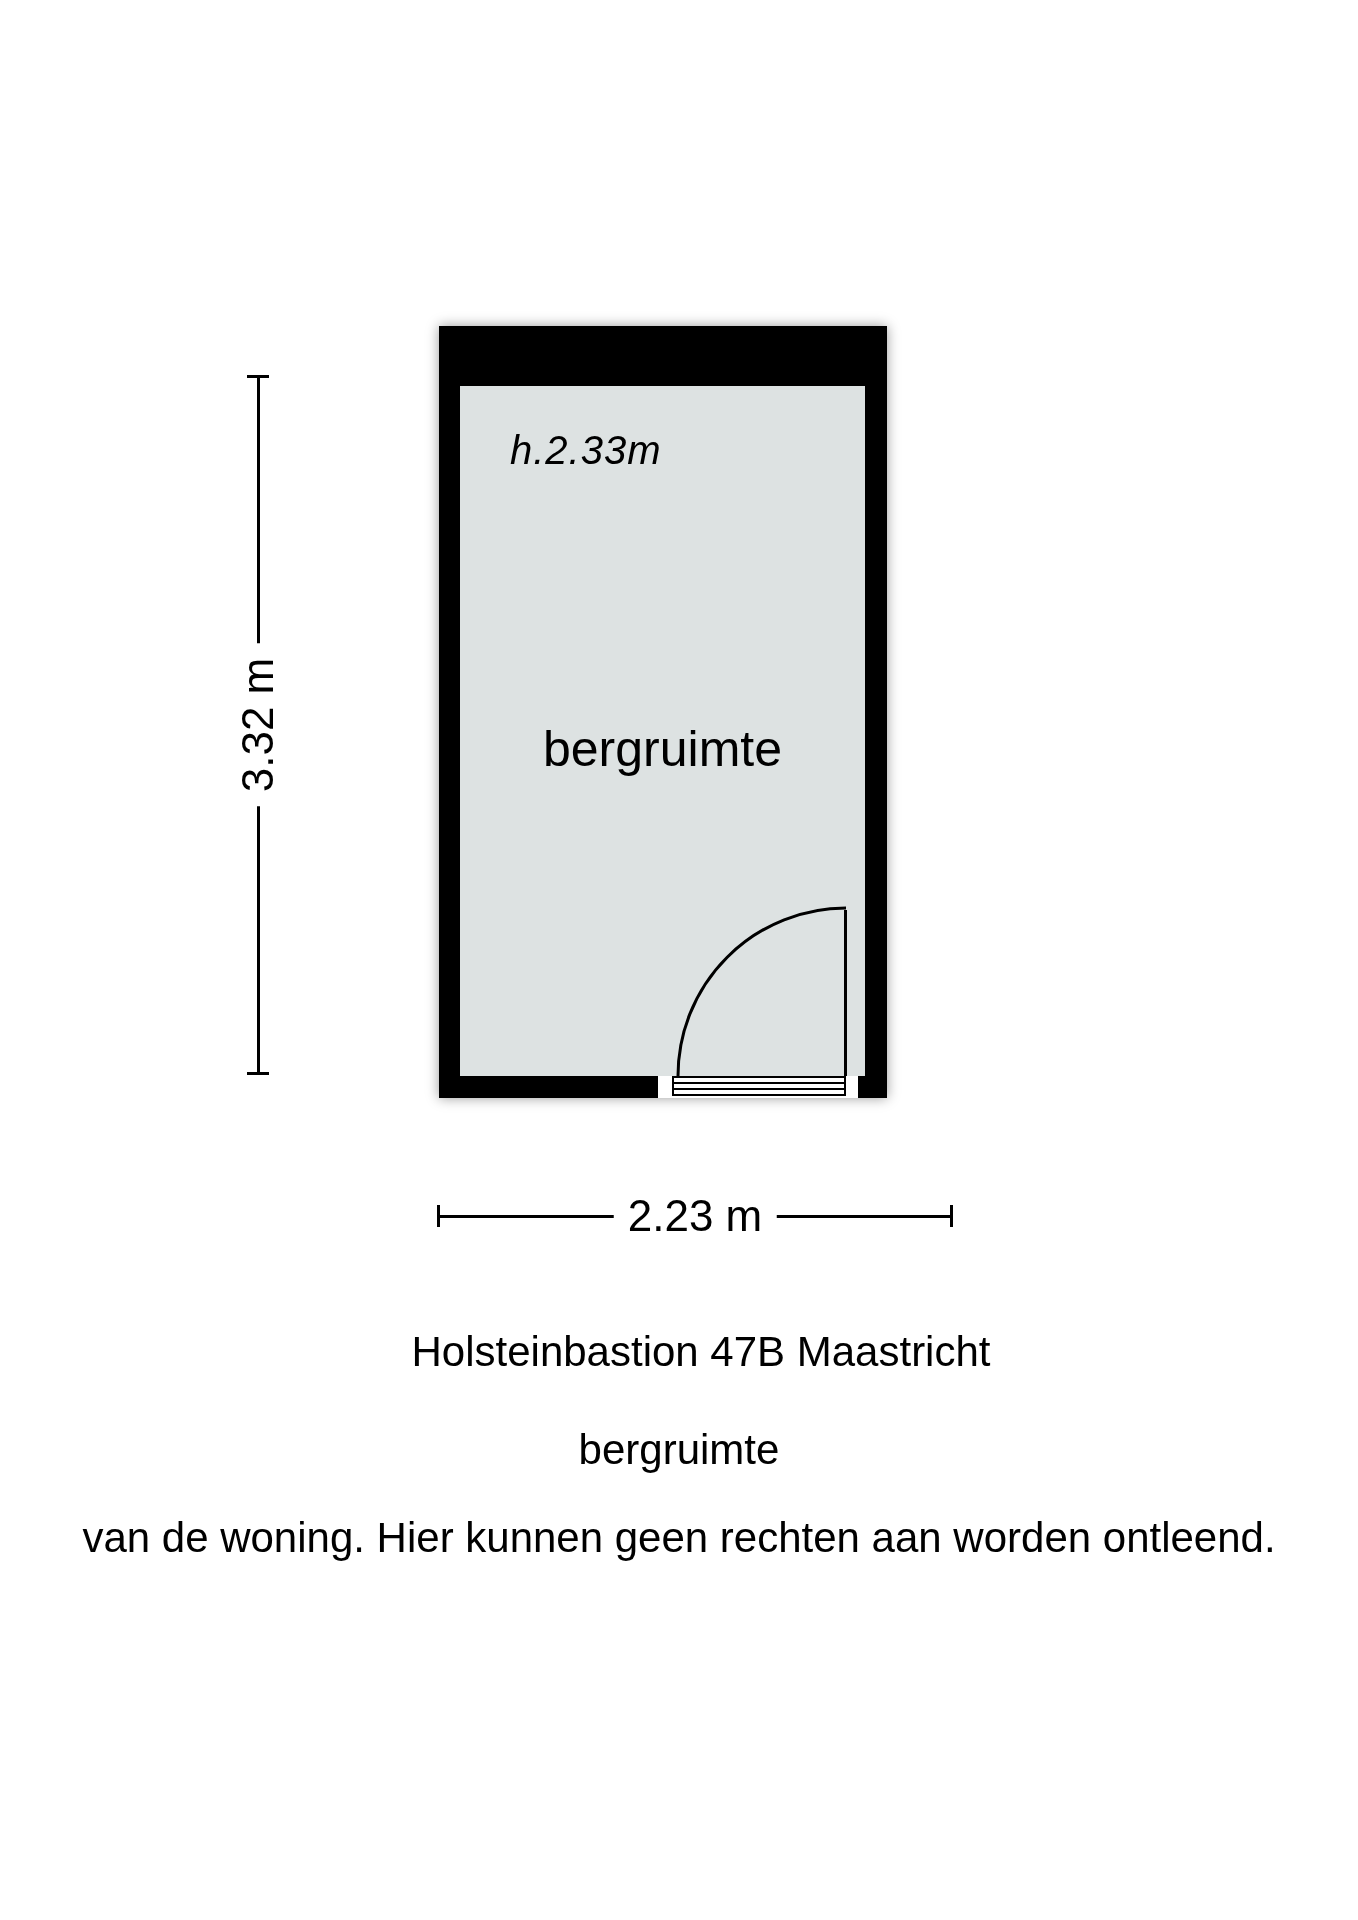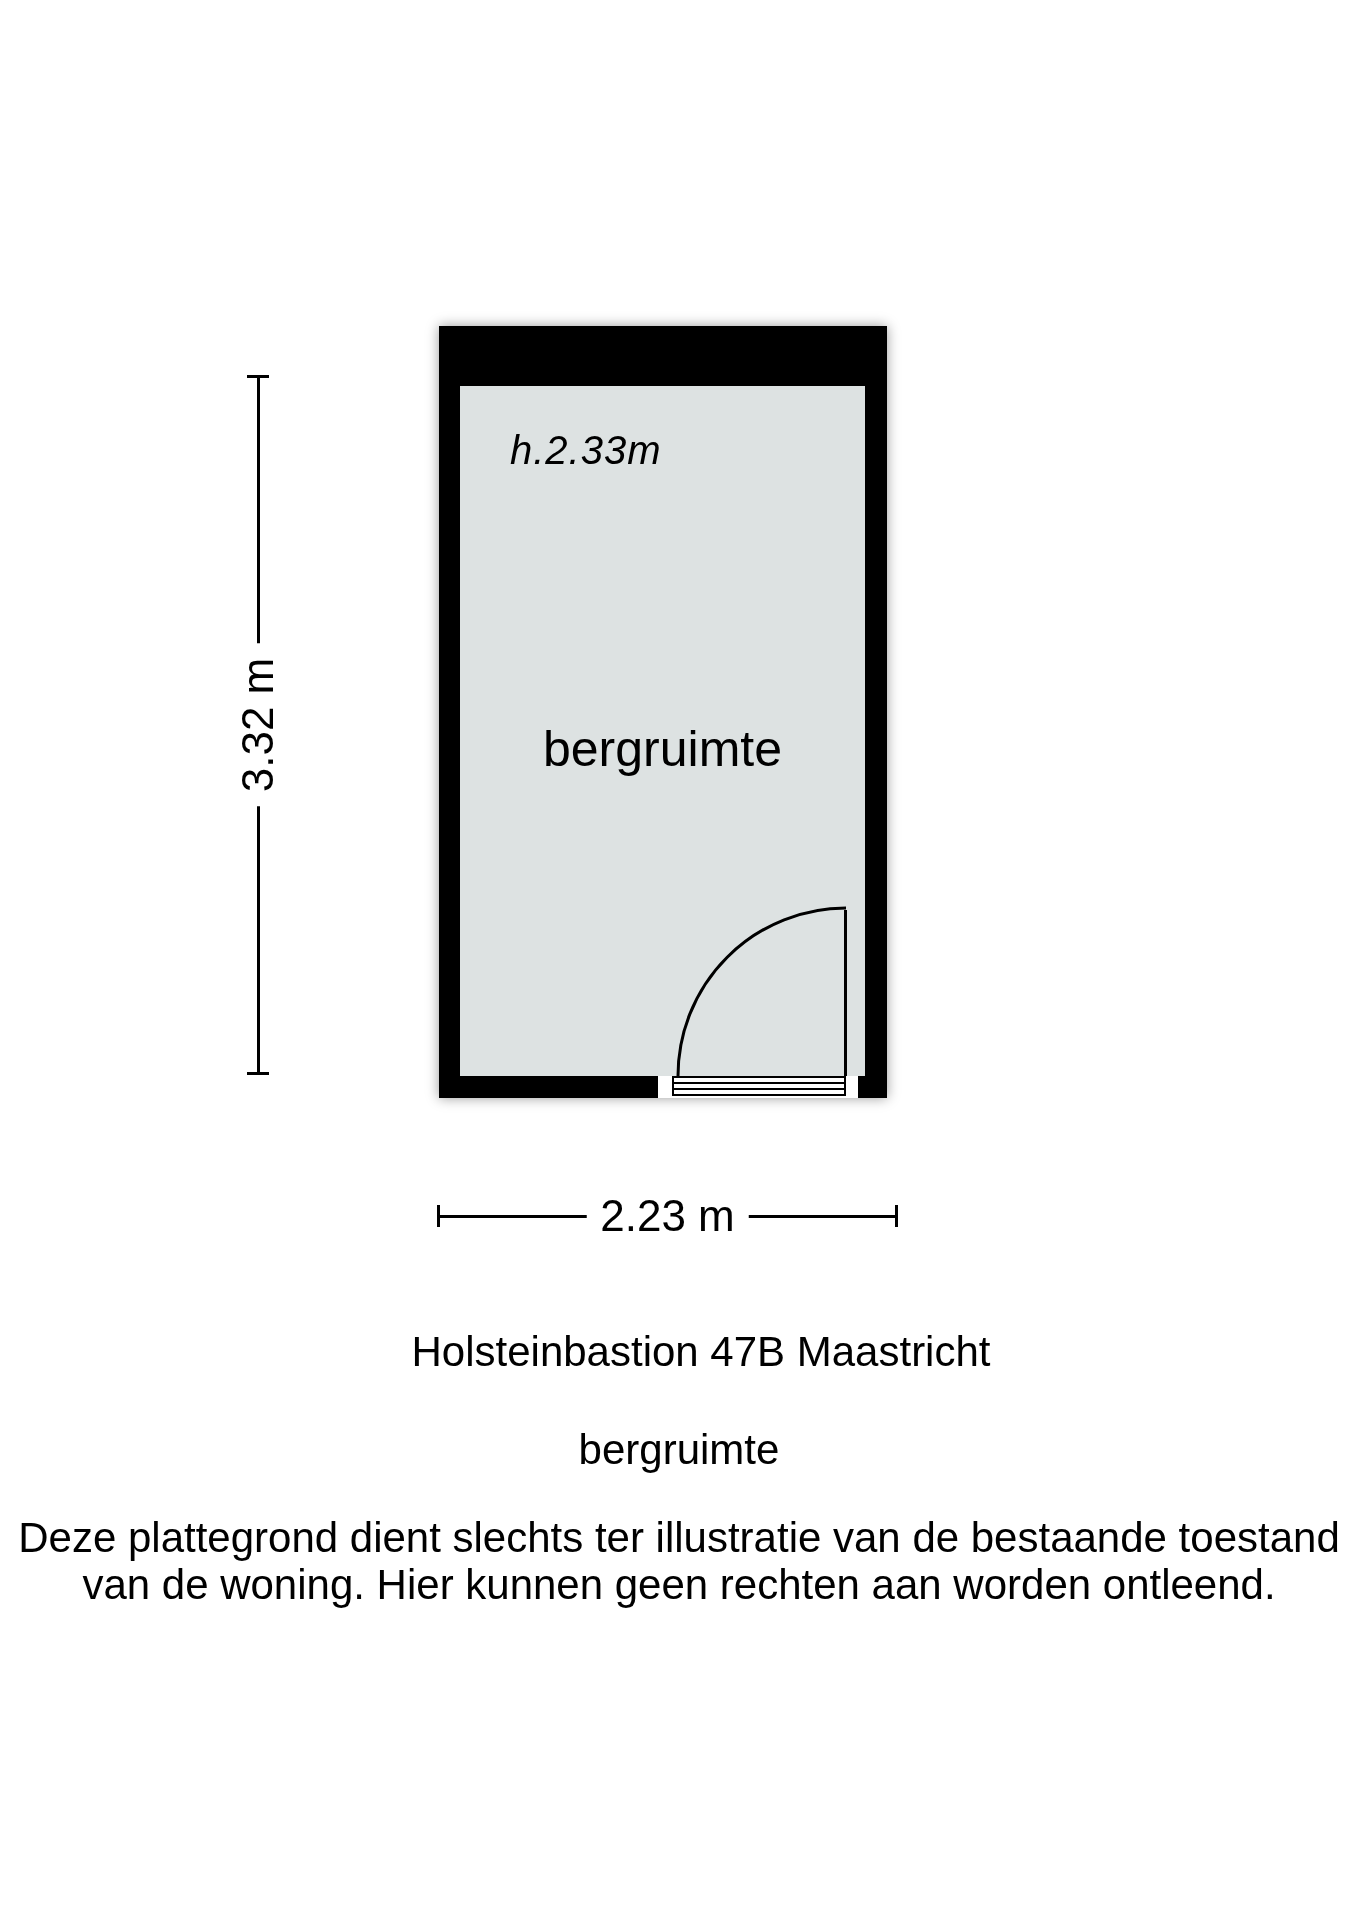--- a/index.html
+++ b/index.html
@@ -52,21 +52,21 @@
   .dim-label{
     position:absolute;left:50%;top:50%;
     background:var(--bg);white-space:nowrap;
     font-size:44px;color:var(--ink);padding:0 14px;
   }
   .vdim{left:247px;top:375px;width:22px;height:700px;}
   .vdim .line{left:10px;top:0;bottom:0;width:3px;}
   .vdim .tick-top{left:0;top:0;width:22px;height:3px;}
   .vdim .tick-bottom{left:0;bottom:0;width:22px;height:3px;}
   .vdim .dim-label{transform:translate(-50%,-50%) rotate(-90deg);}
-  .hdim{left:437px;top:1205px;width:461px;height:22px;}
+  .hdim{left:437px;top:1205px;width:516px;height:22px;}
   .hdim .line{top:10px;left:0;right:0;height:3px;}
   .hdim .tick-left{left:0;top:0;width:3px;height:22px;}
   .hdim .tick-right{right:0;top:0;width:3px;height:22px;}
   .hdim .dim-label{transform:translate(-50%,-50%);}
 
   
   .caption{position:absolute;left:0;width:1358px;text-align:center;color:var(--ink);}
   .caption-address{top:1328px;font-size:42px;padding-left:44px;}
   .caption-room{top:1426px;font-size:42px;}
   .caption-disclaimer{top:1514px;font-size:42px;line-height:47px;}
@@ -104,17 +104,16 @@
     <div class="bar tick-left"></div>
     <div class="bar tick-right"></div>
     <div class="dim-label">2.23 m</div>
   </div>
 
   <div class="caption caption-address">Holsteinbastion 47B Maastricht</div>
 
   <div class="caption caption-room">bergruimte</div>
 
   <div class="caption caption-disclaimer">
-    <span class="line">Deze plattegrond dient slechts ter illustratie van de bestaande toestand</span>
     <span class="line">van de woning. Hier kunnen geen rechten aan worden ontleend.</span>
   </div>
 
 </div>
 
 </body></html>

